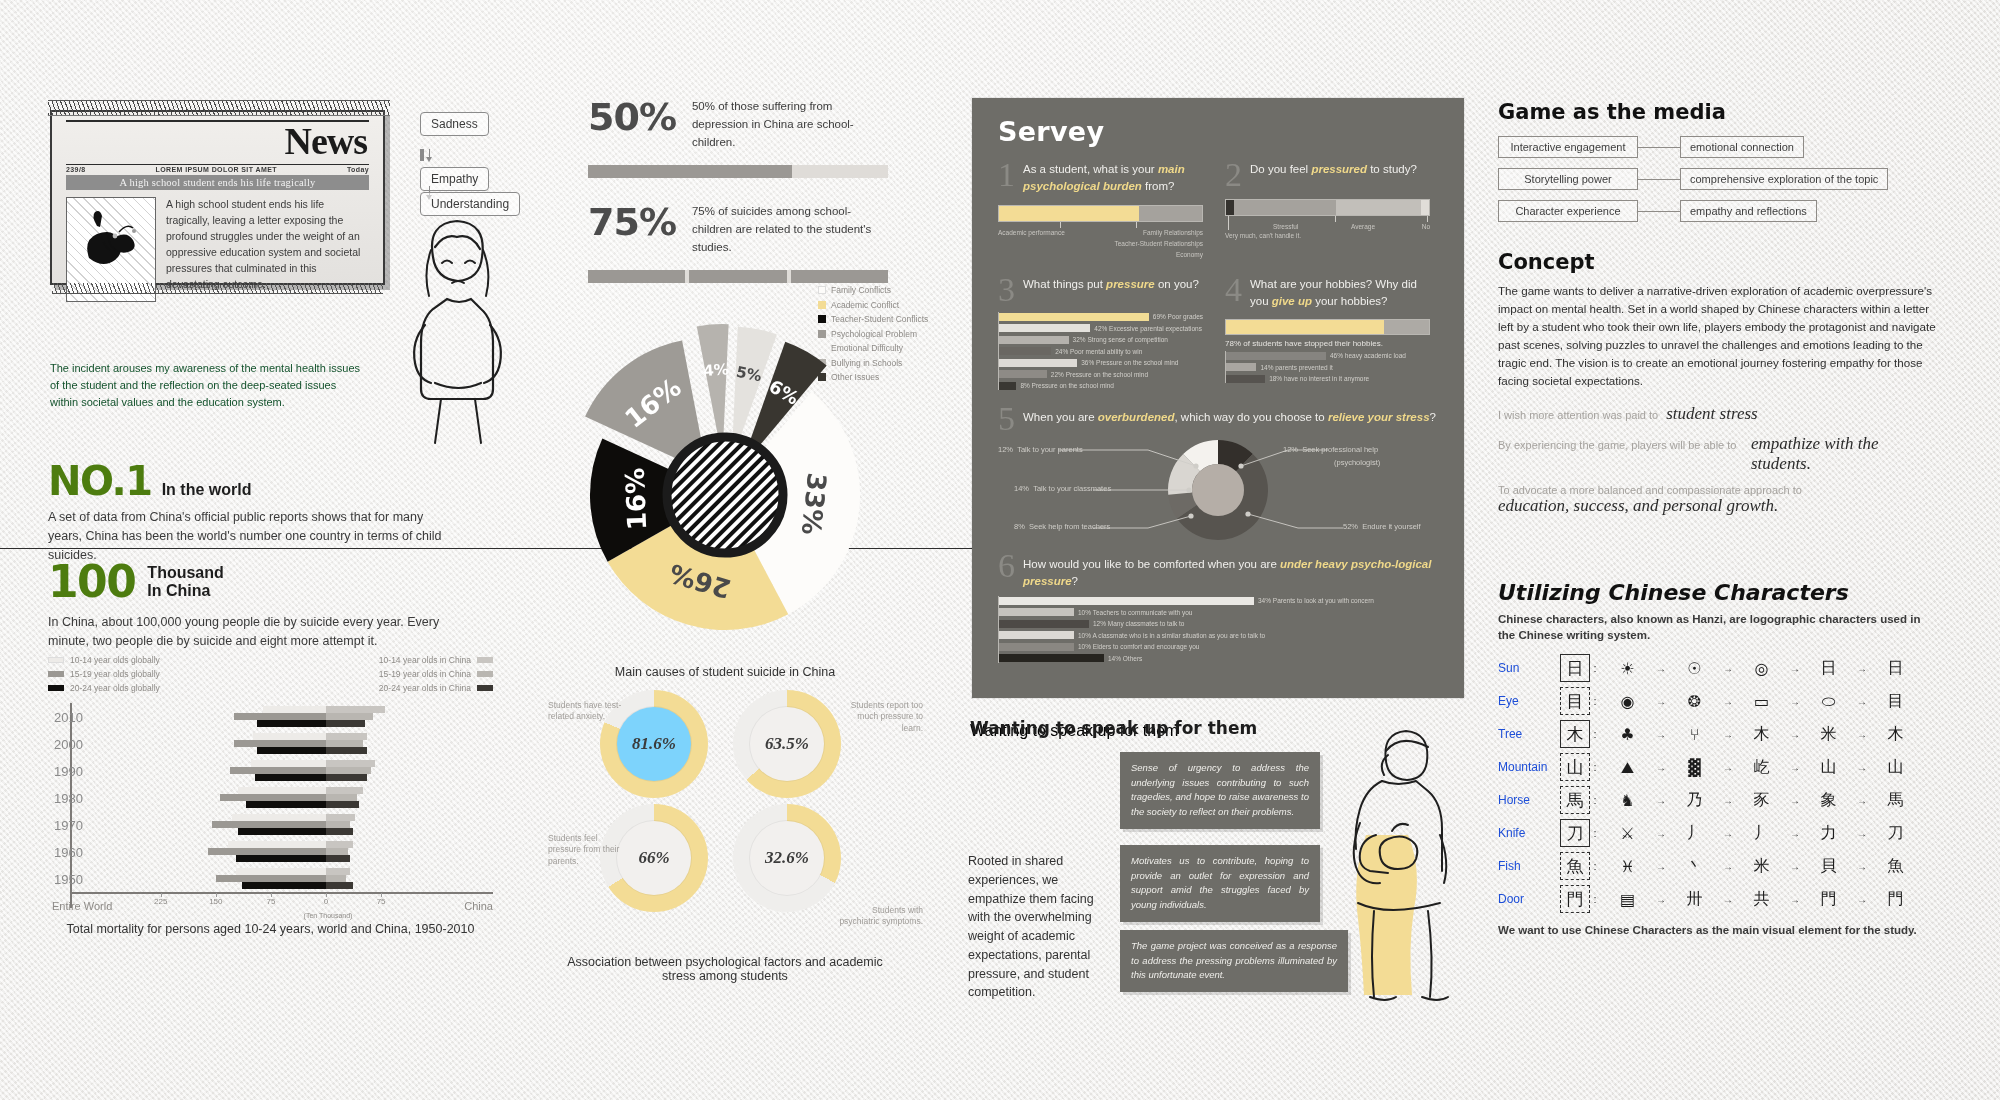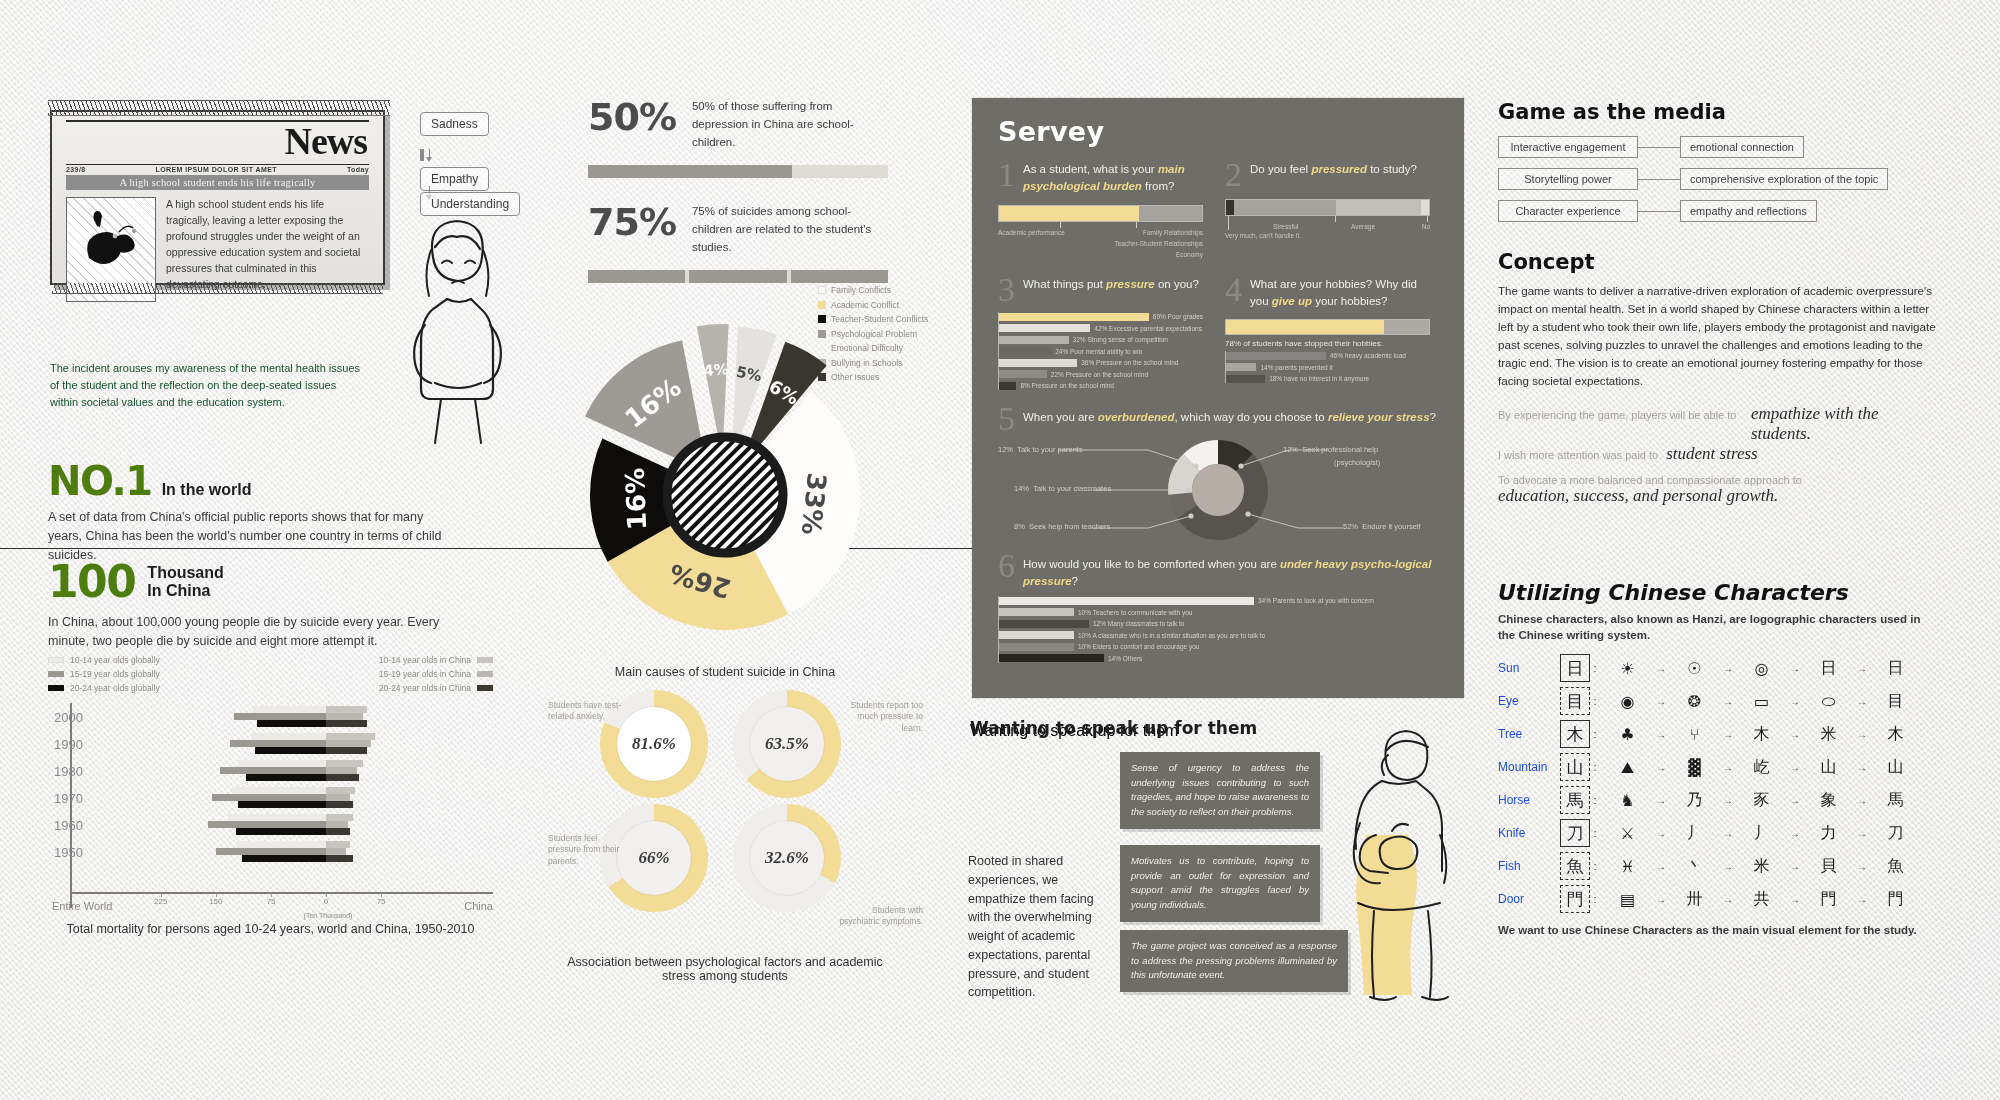--- a/index.html
+++ b/index.html
@@ -252,20 +252,29 @@
           <span>20-24 year olds in China</span>
           <span class="leg-sw" style="background:#3b3834;"></span>
         </div>
     </div>
   </div>
 
   <div style="position:relative; height:205px; margin-top:6px;">
     <div class="axisline"></div>
     <div id="mortality-rows">
         <div class="bar-row">
+          <div class="ytick">2010</div>
+          <div class="bar" style="left: 214.76px; width: 63.24px; top: 3px; background: rgb(237, 235, 232);"></div>
+          <div class="bar" style="left: 186.2px; width: 91.8px; top: 10px; background: rgb(155, 152, 147);"></div>
+          <div class="bar" style="left: 208.64px; width: 69.36px; top: 17px; background: rgb(15, 14, 12);"></div>
+          <div class="bar" style="left: 278px; width: 59.16px; top: 3px; background: rgb(200, 197, 193);"></div>
+          <div class="bar" style="left: 278px; width: 46.92px; top: 10px; background: rgb(185, 182, 177);"></div>
+          <div class="bar" style="left: 278px; width: 38.76px; top: 17px; background: rgb(59, 56, 52);"></div>
+        </div>
+        <div class="bar-row">
           <div class="ytick">2000</div>
           <div class="bar" style="left: 204.56px; width: 73.44px; top: 3px; background: rgb(237, 235, 232);"></div>
           <div class="bar" style="left: 186.2px; width: 91.8px; top: 10px; background: rgb(155, 152, 147);"></div>
           <div class="bar" style="left: 208.64px; width: 69.36px; top: 17px; background: rgb(15, 14, 12);"></div>
           <div class="bar" style="left: 278px; width: 40.8px; top: 3px; background: rgb(200, 197, 193);"></div>
           <div class="bar" style="left: 278px; width: 36.72px; top: 10px; background: rgb(185, 182, 177);"></div>
           <div class="bar" style="left: 278px; width: 40.8px; top: 17px; background: rgb(59, 56, 52);"></div>
         </div>
         <div class="bar-row">
           <div class="ytick">1990</div>
@@ -420,21 +429,21 @@
 </div>
 
 <div class="abs" style="left:540px; top:665px; width:370px;" class2="">
   <div class="chart-cap">Main causes of student suicide in China</div>
 </div>
 
 <div class="abs" style="left:600px; top:690px; width:260px; height:220px;">
   <div id="rings" style="display:grid; grid-template-columns:1fr 1fr; gap:6px;">
       <div style="width: 108px; height: 108px; position: relative;">
         <div style="position:absolute;inset:0;border-radius:50%;background:conic-gradient(#f3dc95 0deg 293.76deg, #efeeec 293.76deg 360deg);"></div>
-       <div style="position:absolute;inset:17px;border-radius:50%;background:#ffffff;box-shadow:0 0 0 1px rgba(0,0,0,.05);
+       <div style="position:absolute;inset:17px;border-radius:50%;background:#7dd3fc;box-shadow:0 0 0 1px rgba(0,0,0,.05);
             display:flex;align-items:center;justify-content:center;font-weight:bold;font-size:17px;color:#3b3b3b;
             font-family:'Liberation Serif',serif;font-style:italic;">81.6%</div>
       </div>
       <div style="width: 108px; height: 108px; position: relative;">
         <div style="position:absolute;inset:0;border-radius:50%;background:conic-gradient(#f3dc95 0deg 228.6deg, #efeeec 228.6deg 360deg);"></div>
        <div style="position:absolute;inset:17px;border-radius:50%;background:#f2f0ee;box-shadow:0 0 0 1px rgba(0,0,0,.05);
             display:flex;align-items:center;justify-content:center;font-weight:bold;font-size:17px;color:#3b3b3b;
             font-family:'Liberation Serif',serif;font-style:italic;">63.5%</div>
       </div>
       <div style="width: 108px; height: 108px; position: relative;">
@@ -663,27 +672,27 @@
         <div style="width: 42px; height: 1px; background: rgb(142, 139, 135);"></div>
         <div class="r-box">empathy and reflections</div>
       </div>
     </div>
 </div>
 
 <div class="abs" style="left:1498px; top:250px; width:440px;">
   <div class="h-title">Concept</div>
   <div class="r-body" style="margin-top:8px;">The game wants to deliver a narrative-driven exploration of academic overpressure's impact on mental health. Set in a world shaped by Chinese characters within a letter left by a student who took their own life, players embody the protagonist and navigate past scenes, solving puzzles to unravel the challenges and emotions leading to the tragic end. The vision is to create an emotional journey fostering empathy for those facing societal expectations.</div>
   <div style="margin-top:14px;">
+    <div style="display:flex; align-items:baseline; gap:8px;">
+      <span class="vision-small">I wish more attention was paid to</span>
+      <span class="vision-big">student stress</span>
+    </div>
     <div style="display:flex; align-items:baseline; gap:8px; margin-top:10px;">
       <span class="vision-small" style="width:245px;">By experiencing the game, players will be able to</span>
       <span class="vision-big" style="width:180px;">empathize with the students.</span>
-    </div>
-    <div style="display:flex; align-items:baseline; gap:8px;">
-      <span class="vision-small">I wish more attention was paid to</span>
-      <span class="vision-big">student stress</span>
     </div>
     <div style="margin-top:10px;">
       <div class="vision-small">To advocate a more balanced and compassionate approach to</div>
       <div class="vision-big">education, success, and personal growth.</div>
     </div>
   </div>
 </div>
 
 <div class="abs" style="left:1498px; top:580px; width:425px;">
   <div class="h-title" style="font-style:italic; font-size:22px;">Utilizing Chinese Characters</div>

